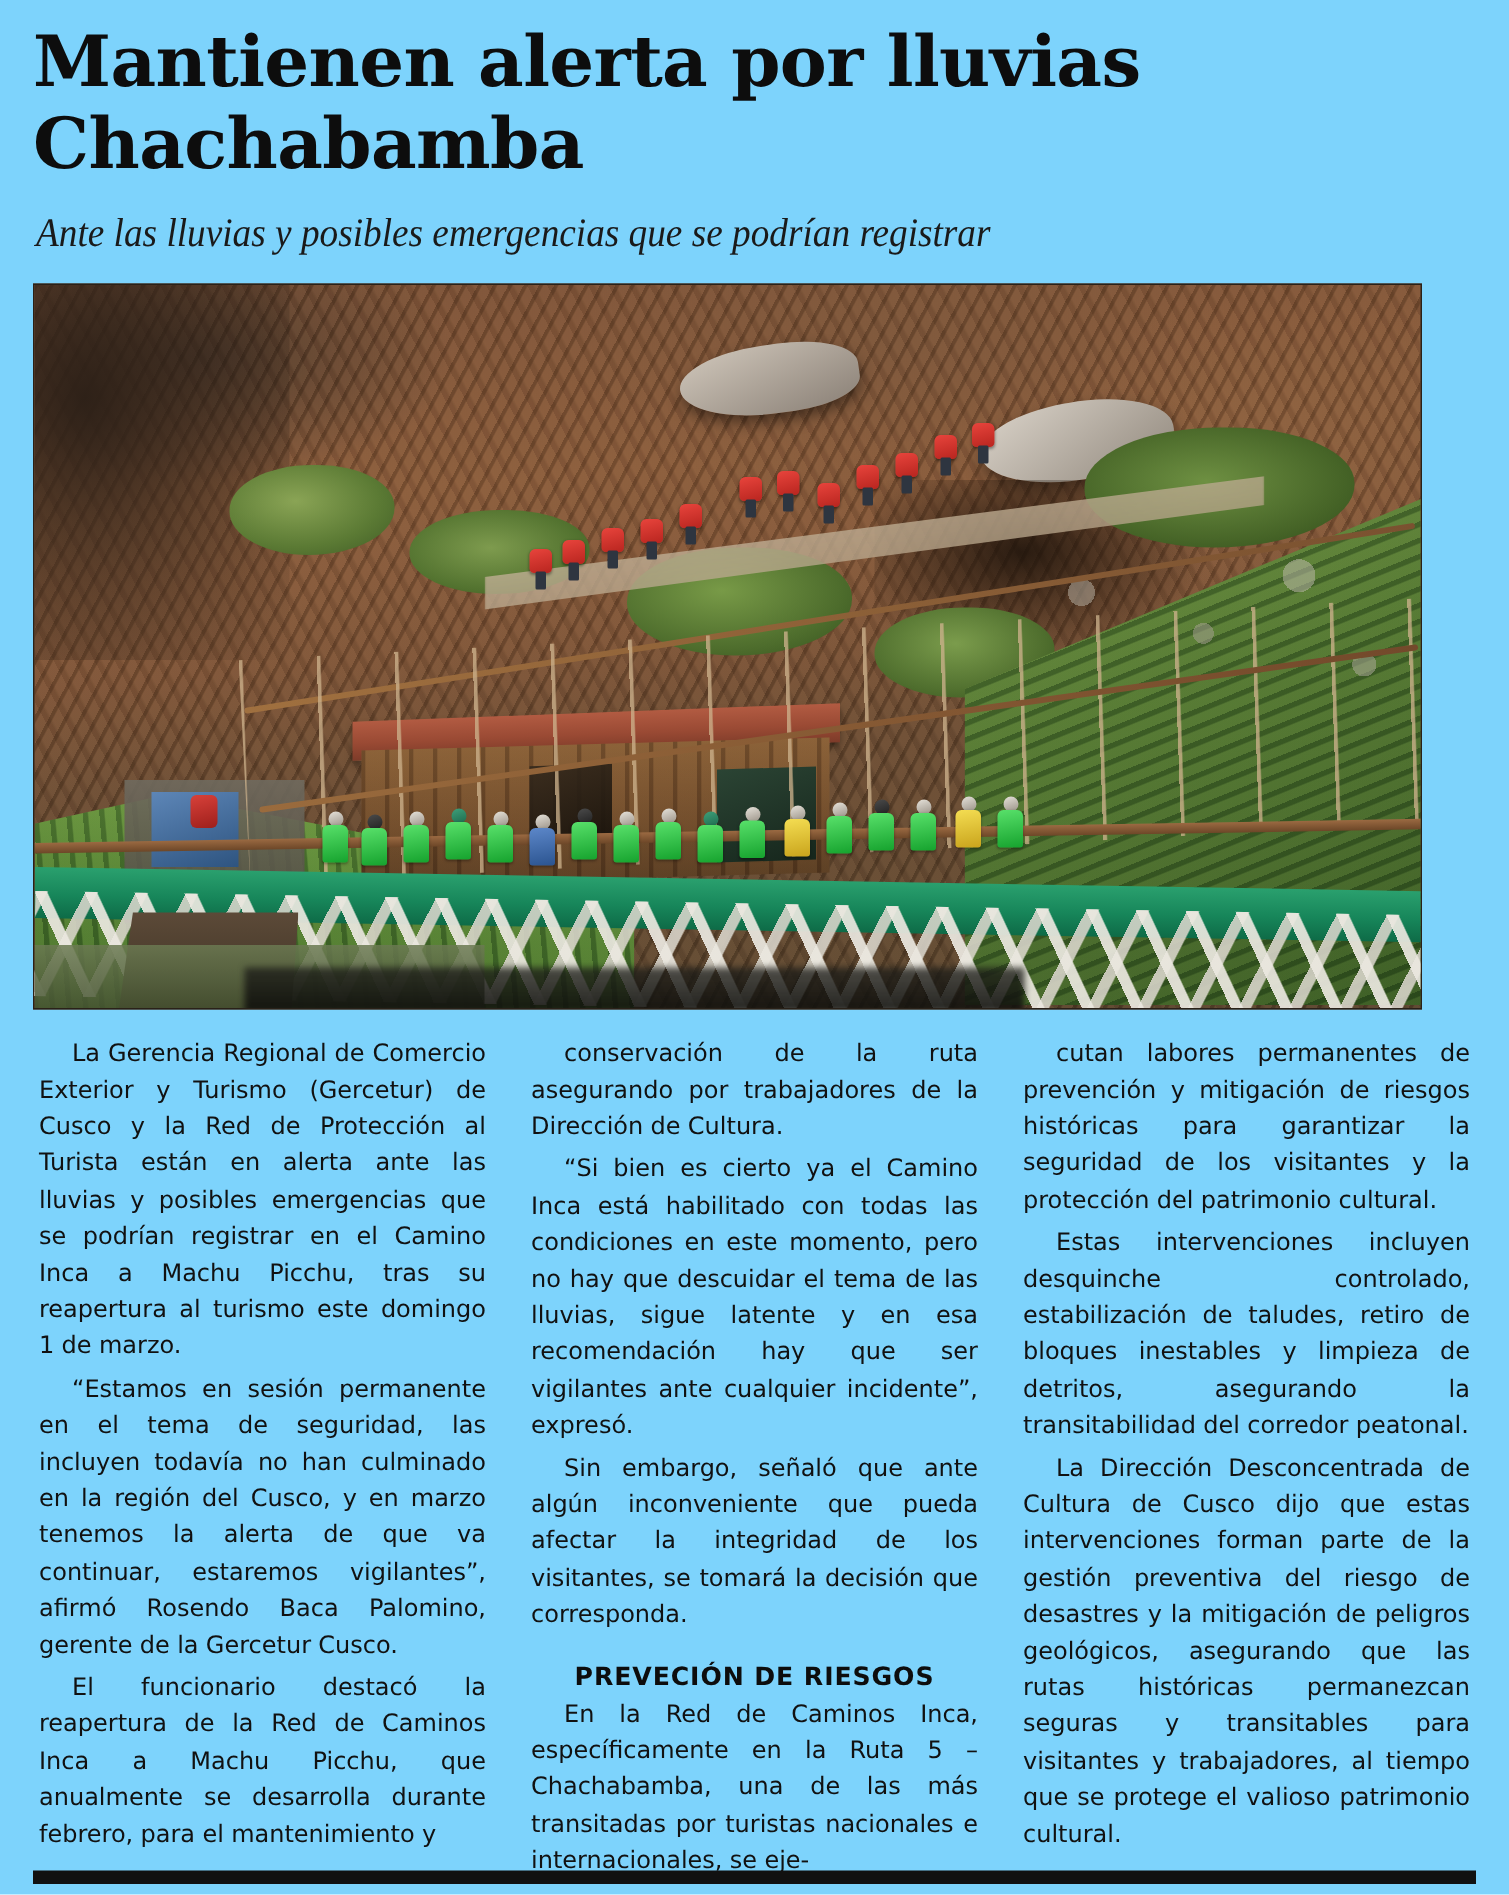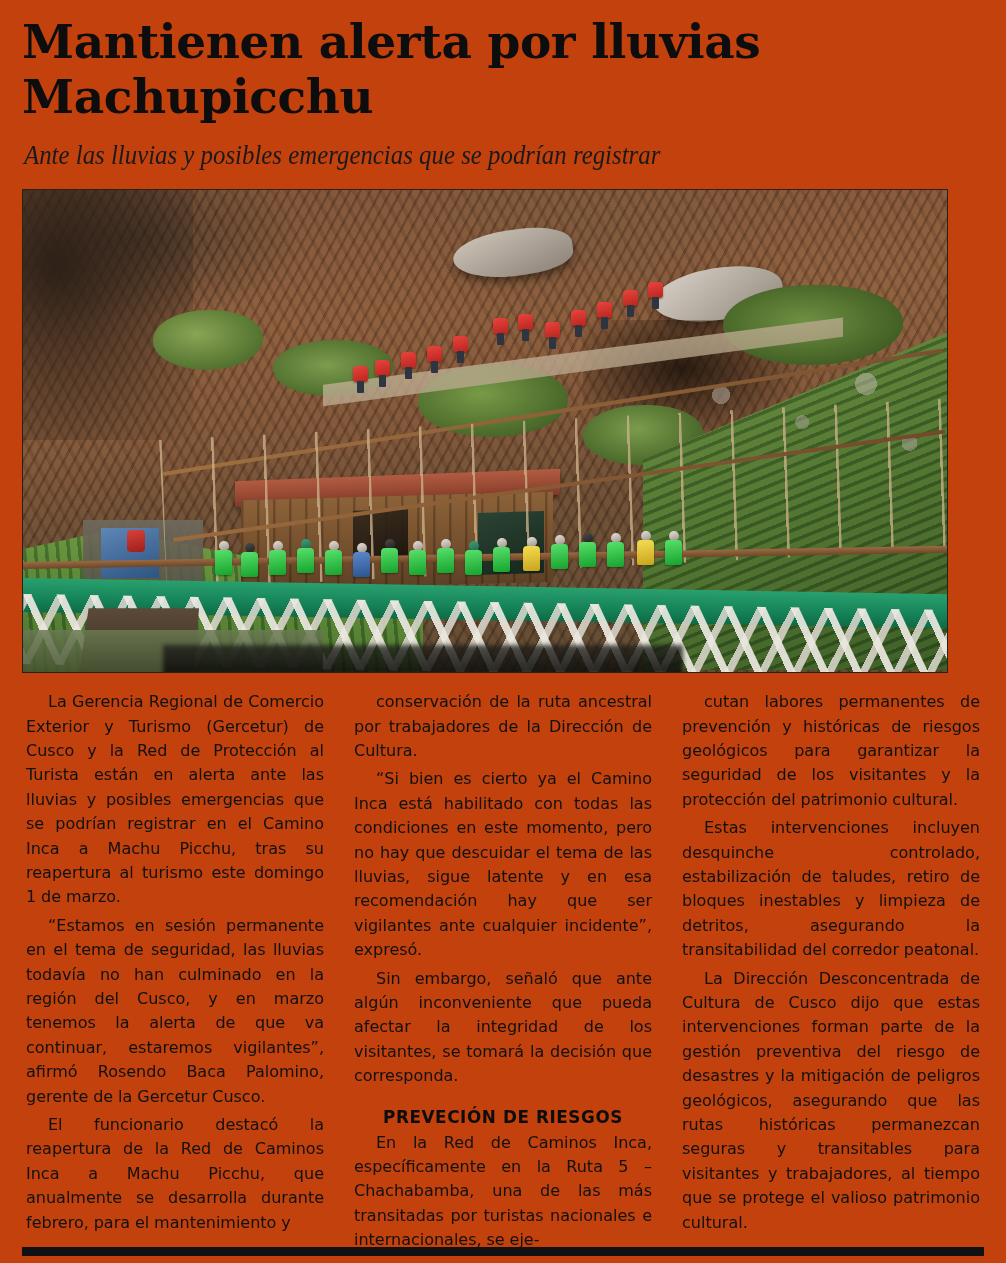--- a/index.html
+++ b/index.html
@@ -15,21 +15,21 @@
     color: #111111;
     position: relative;
   }
 
   .page {
     width: 1006px;
     height: 1263px;
     box-sizing: border-box;
     padding: 0;
     position: relative;
-    background: #c2410c;
+    background: #7dd3fc;
   }
 
   
   .headline-block {
     padding: 14px 40px 0 22px;
   }
   .headline {
     font-family: "DejaVu Serif", "Liberation Serif", serif;
     font-weight: bold;
     font-size: 47px;
@@ -338,21 +338,21 @@
   }
 </style>
 </head>
 <body>
 
 <div class="page">
 
   <div class="headline-block">
     <h1 class="headline">
       <span class="hl-line hl-line-1">Mantienen alerta por lluvias</span>
-      <span class="hl-line hl-line-3">Machupicchu</span>
+      <span class="hl-line hl-line-3">Chachabamba</span>
     </h1>
     <div class="subhead">Ante las lluvias y posibles emergencias que se podrían registrar</div>
   </div>
 
   <div class="photo-wrap">
     <div class="photo">
       <div class="ph-layer rock-main"></div>
       <div class="ph-layer rock-tex"></div>
       <div class="ph-layer rock-dark-left"></div>
       <div class="ph-layer rock-boulder-a"></div>
@@ -505,34 +505,34 @@
           <span class="head"></span>
           <span class="vest"></span>
         </div>
     </div>
   </div>
 
   <div class="cols">
 
     <div class="col">
       <p class="first">La Gerencia Regional de Comercio Exterior y Turismo (Gercetur) de Cusco y la Red de Protección al Turista están en alerta ante las lluvias y posibles emergencias que se podrían registrar en el Camino Inca a Machu Picchu, tras su reapertura al turismo este domingo 1 de marzo.</p>
-      <p>“Estamos en sesión permanente en el tema de seguridad, las lluvias todavía no han culminado en la región del Cusco, y en marzo tenemos la alerta de que va continuar, estaremos vigilantes”, afirmó Rosendo Baca Palomino, gerente de la Gercetur Cusco.</p>
+      <p>“Estamos en sesión permanente en el tema de seguridad, las incluyen todavía no han culminado en la región del Cusco, y en marzo tenemos la alerta de que va continuar, estaremos vigilantes”, afirmó Rosendo Baca Palomino, gerente de la Gercetur Cusco.</p>
       <p>El funcionario destacó la reapertura de la Red de Caminos Inca a Machu Picchu, que anualmente se desarrolla durante febrero, para el mantenimiento y</p>
     </div>
 
     <div class="col">
-      <p class="first">conservación de la ruta ancestral por trabajadores de la Dirección de Cultura.</p>
+      <p class="first">conservación de la ruta asegurando por trabajadores de la Dirección de Cultura.</p>
       <p>“Si bien es cierto ya el Camino Inca está habilitado con todas las condiciones en este momento, pero no hay que descuidar el tema de las lluvias, sigue latente y en esa recomendación hay que ser vigilantes ante cualquier incidente”, expresó.</p>
       <p>Sin embargo, señaló que ante algún inconveniente que pueda afectar la integridad de los visitantes, se tomará la decisión que corresponda.</p>
       <h2 class="sec-head">PREVECIÓN DE RIESGOS</h2>
       <p>En la Red de Caminos Inca, específicamente en la Ruta 5 – Chachabamba, una de las más transitadas por turistas nacionales e internacionales, se eje-</p>
     </div>
 
     <div class="col">
-      <p class="first">cutan labores permanentes de prevención y históricas de riesgos geológicos para garantizar la seguridad de los visitantes y la protección del patrimonio cultural.</p>
+      <p class="first">cutan labores permanentes de prevención y mitigación de riesgos históricas para garantizar la seguridad de los visitantes y la protección del patrimonio cultural.</p>
       <p>Estas intervenciones incluyen desquinche controlado, estabilización de taludes, retiro de bloques inestables y limpieza de detritos, asegurando la transitabilidad del corredor peatonal.</p>
       <p>La Dirección Desconcentrada de Cultura de Cusco dijo que estas intervenciones forman parte de la gestión preventiva del riesgo de desastres y la mitigación de peligros geológicos, asegurando que las rutas históricas permanezcan seguras y transitables para visitantes y trabajadores, al tiempo que se protege el valioso patrimonio cultural.</p>
     </div>
 
   </div>
 
   <div class="bottom-rule"></div>
 </div>
 
 </body></html>

